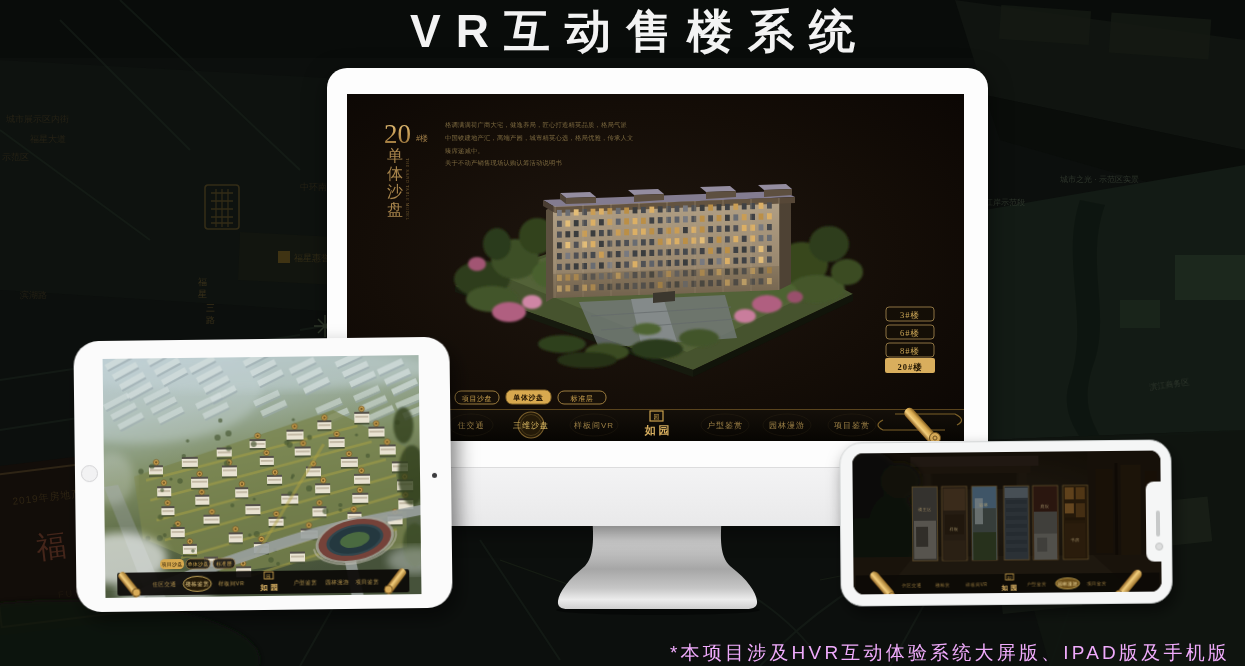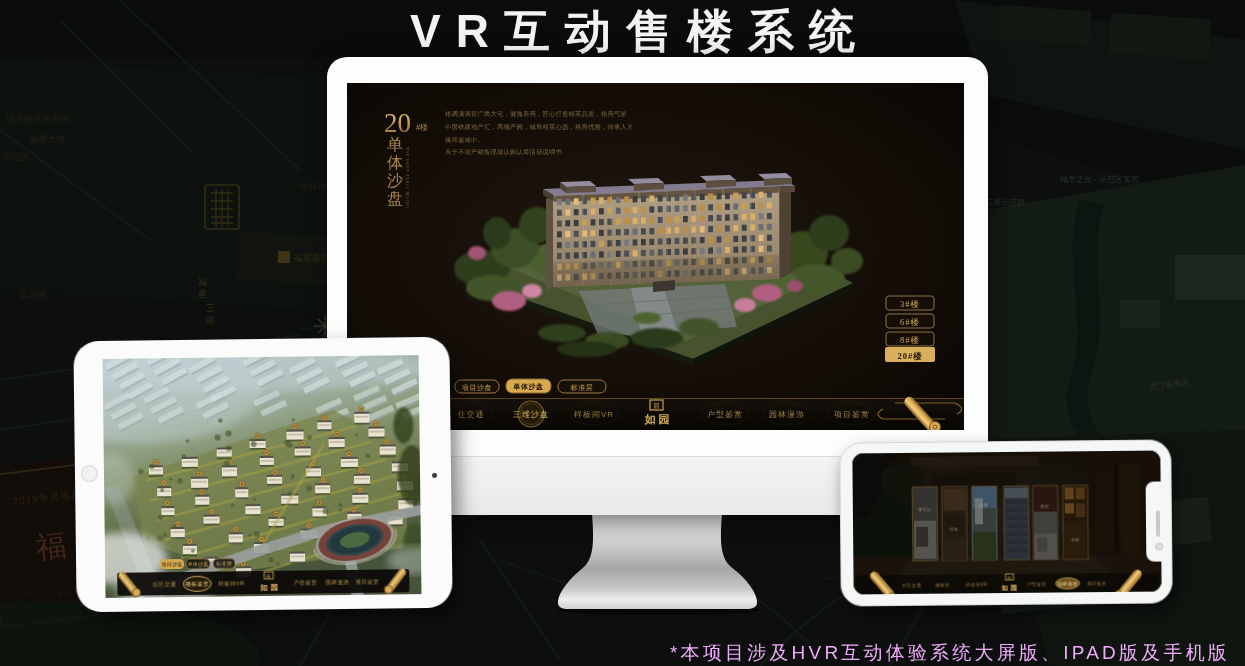--- a/index.html
+++ b/index.html
@@ -125,21 +125,21 @@
       <stop offset="0.58" stop-color="#a6a6a6"></stop>
       <stop offset="0.78" stop-color="#c6c6c6"></stop>
       <stop offset="0.9" stop-color="#ececec"></stop>
       <stop offset="1" stop-color="#cfcfcf"></stop>
     </linearGradient>
   </defs>
   <ellipse cx="118" cy="110" rx="102" ry="5" fill="#000" opacity="0.45"></ellipse>
   <path d="M52,14 L182,14 C180,40 180,56 190,66 C208,80 216,92 217,101 Q218,109 206,109 L28,109 Q17,109 18,101 C19,92 28,80 45,66 C54,56 54,40 52,14 Z" fill="url(#standg)"></path>
 </svg>
 
-<div class="abs" style="left:327px;top:57px;width:661px;height:457px;background:#fdfdfd;
+<div class="abs" style="left:327px;top:68px;width:661px;height:457px;background:#fdfdfd;
  border-radius:20px 20px 10px 10px;box-shadow:0 6px 22px rgba(0,0,0,.5);">
 
   <div class="abs" style="left:0;top:399px;width:661px;height:58px;background:linear-gradient(#f3f3f4,#e9e9ea);
    border-top:1px solid #dcdcdd;border-radius:0 0 10px 10px;"></div>
 
   <div class="abs" style="left:20px;top:26px;width:617px;height:347px;background:#120d08;overflow:hidden;">
     <svg width="617" height="347" viewBox="0 0 617 347" id="mscreen">
       <defs>
         <radialGradient id="mbg" cx="0.47" cy="0.48" r="0.8">
           <stop offset="0" stop-color="#201710"></stop>

